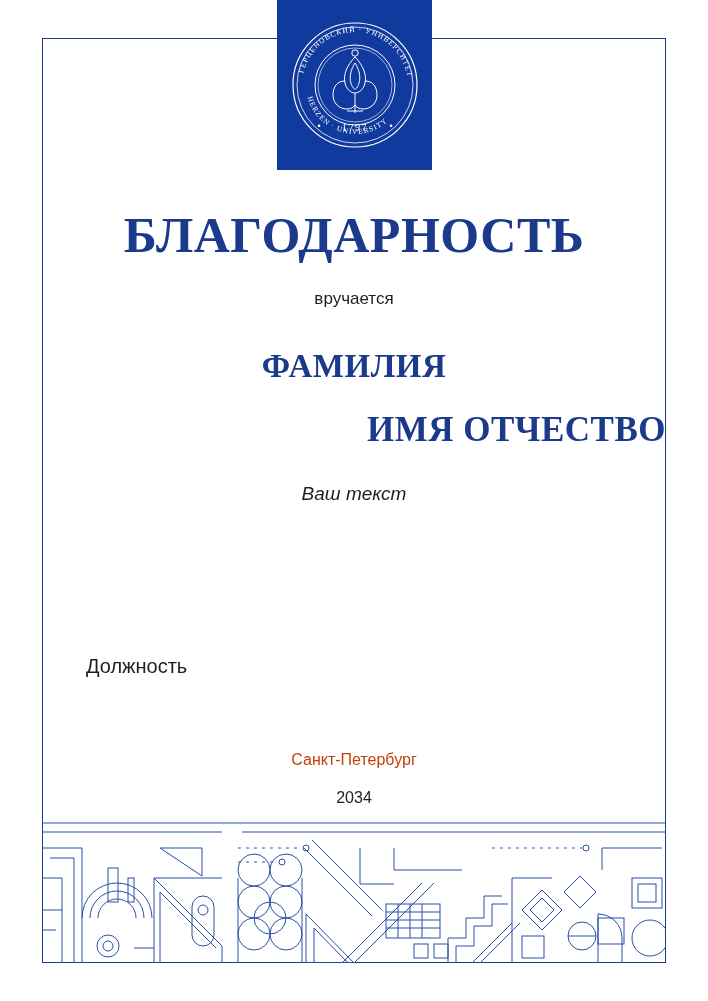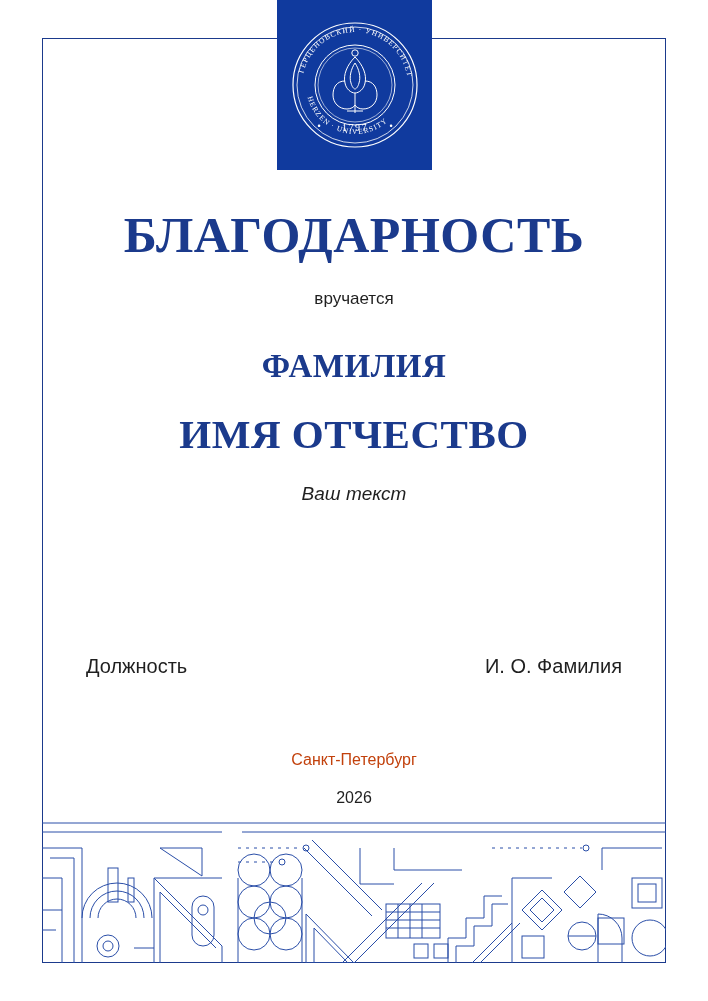--- a/index.html
+++ b/index.html
@@ -95,24 +95,24 @@
     font-size: 33px;
     color: #1b3a8c;
     letter-spacing: 0.5px;
   }
 
   .givenname {
     position: absolute;
     top: 372px;
     left: 0;
     width: 100%;
-    text-align: center;
+    text-align: right;
     font-family: "Liberation Serif", serif;
     font-weight: bold;
-    font-size: 41px;
+    font-size: 35px;
     color: #1b3a8c;
     letter-spacing: 0.5px;
   }
 
   .bodytext {
     position: absolute;
     top: 445px;
     left: 0;
     width: 100%;
     text-align: center;
@@ -211,25 +211,24 @@
 
   <div class="content">
     <div class="title">БЛАГОДАРНОСТЬ</div>
     <div class="subtitle">вручается</div>
     <div class="surname">ФАМИЛИЯ</div>
     <div class="givenname">ИМЯ ОТЧЕСТВО</div>
     <div class="bodytext">Ваш текст</div>
 
     <div class="signature-row">
       <span>Должность</span>
-      <span>И. О. Фамилия</span>
     </div>
 
     <div class="city">Санкт-Петербург</div>
-    <div class="year">2026</div>
+    <div class="year">2034</div>
   </div>
 
   <div class="pattern-band">
     <svg width="624" height="145" viewBox="0 0 624 145">
       <g stroke="#2a4ea8" fill="none" stroke-width="1">
 
         <path d="M0 30 L40 30 L40 145"></path>
         <path d="M8 40 L32 40 L32 145"></path>
         <path d="M0 60 L20 60 L20 145"></path>
         <path d="M0 5 L624 5"></path>

